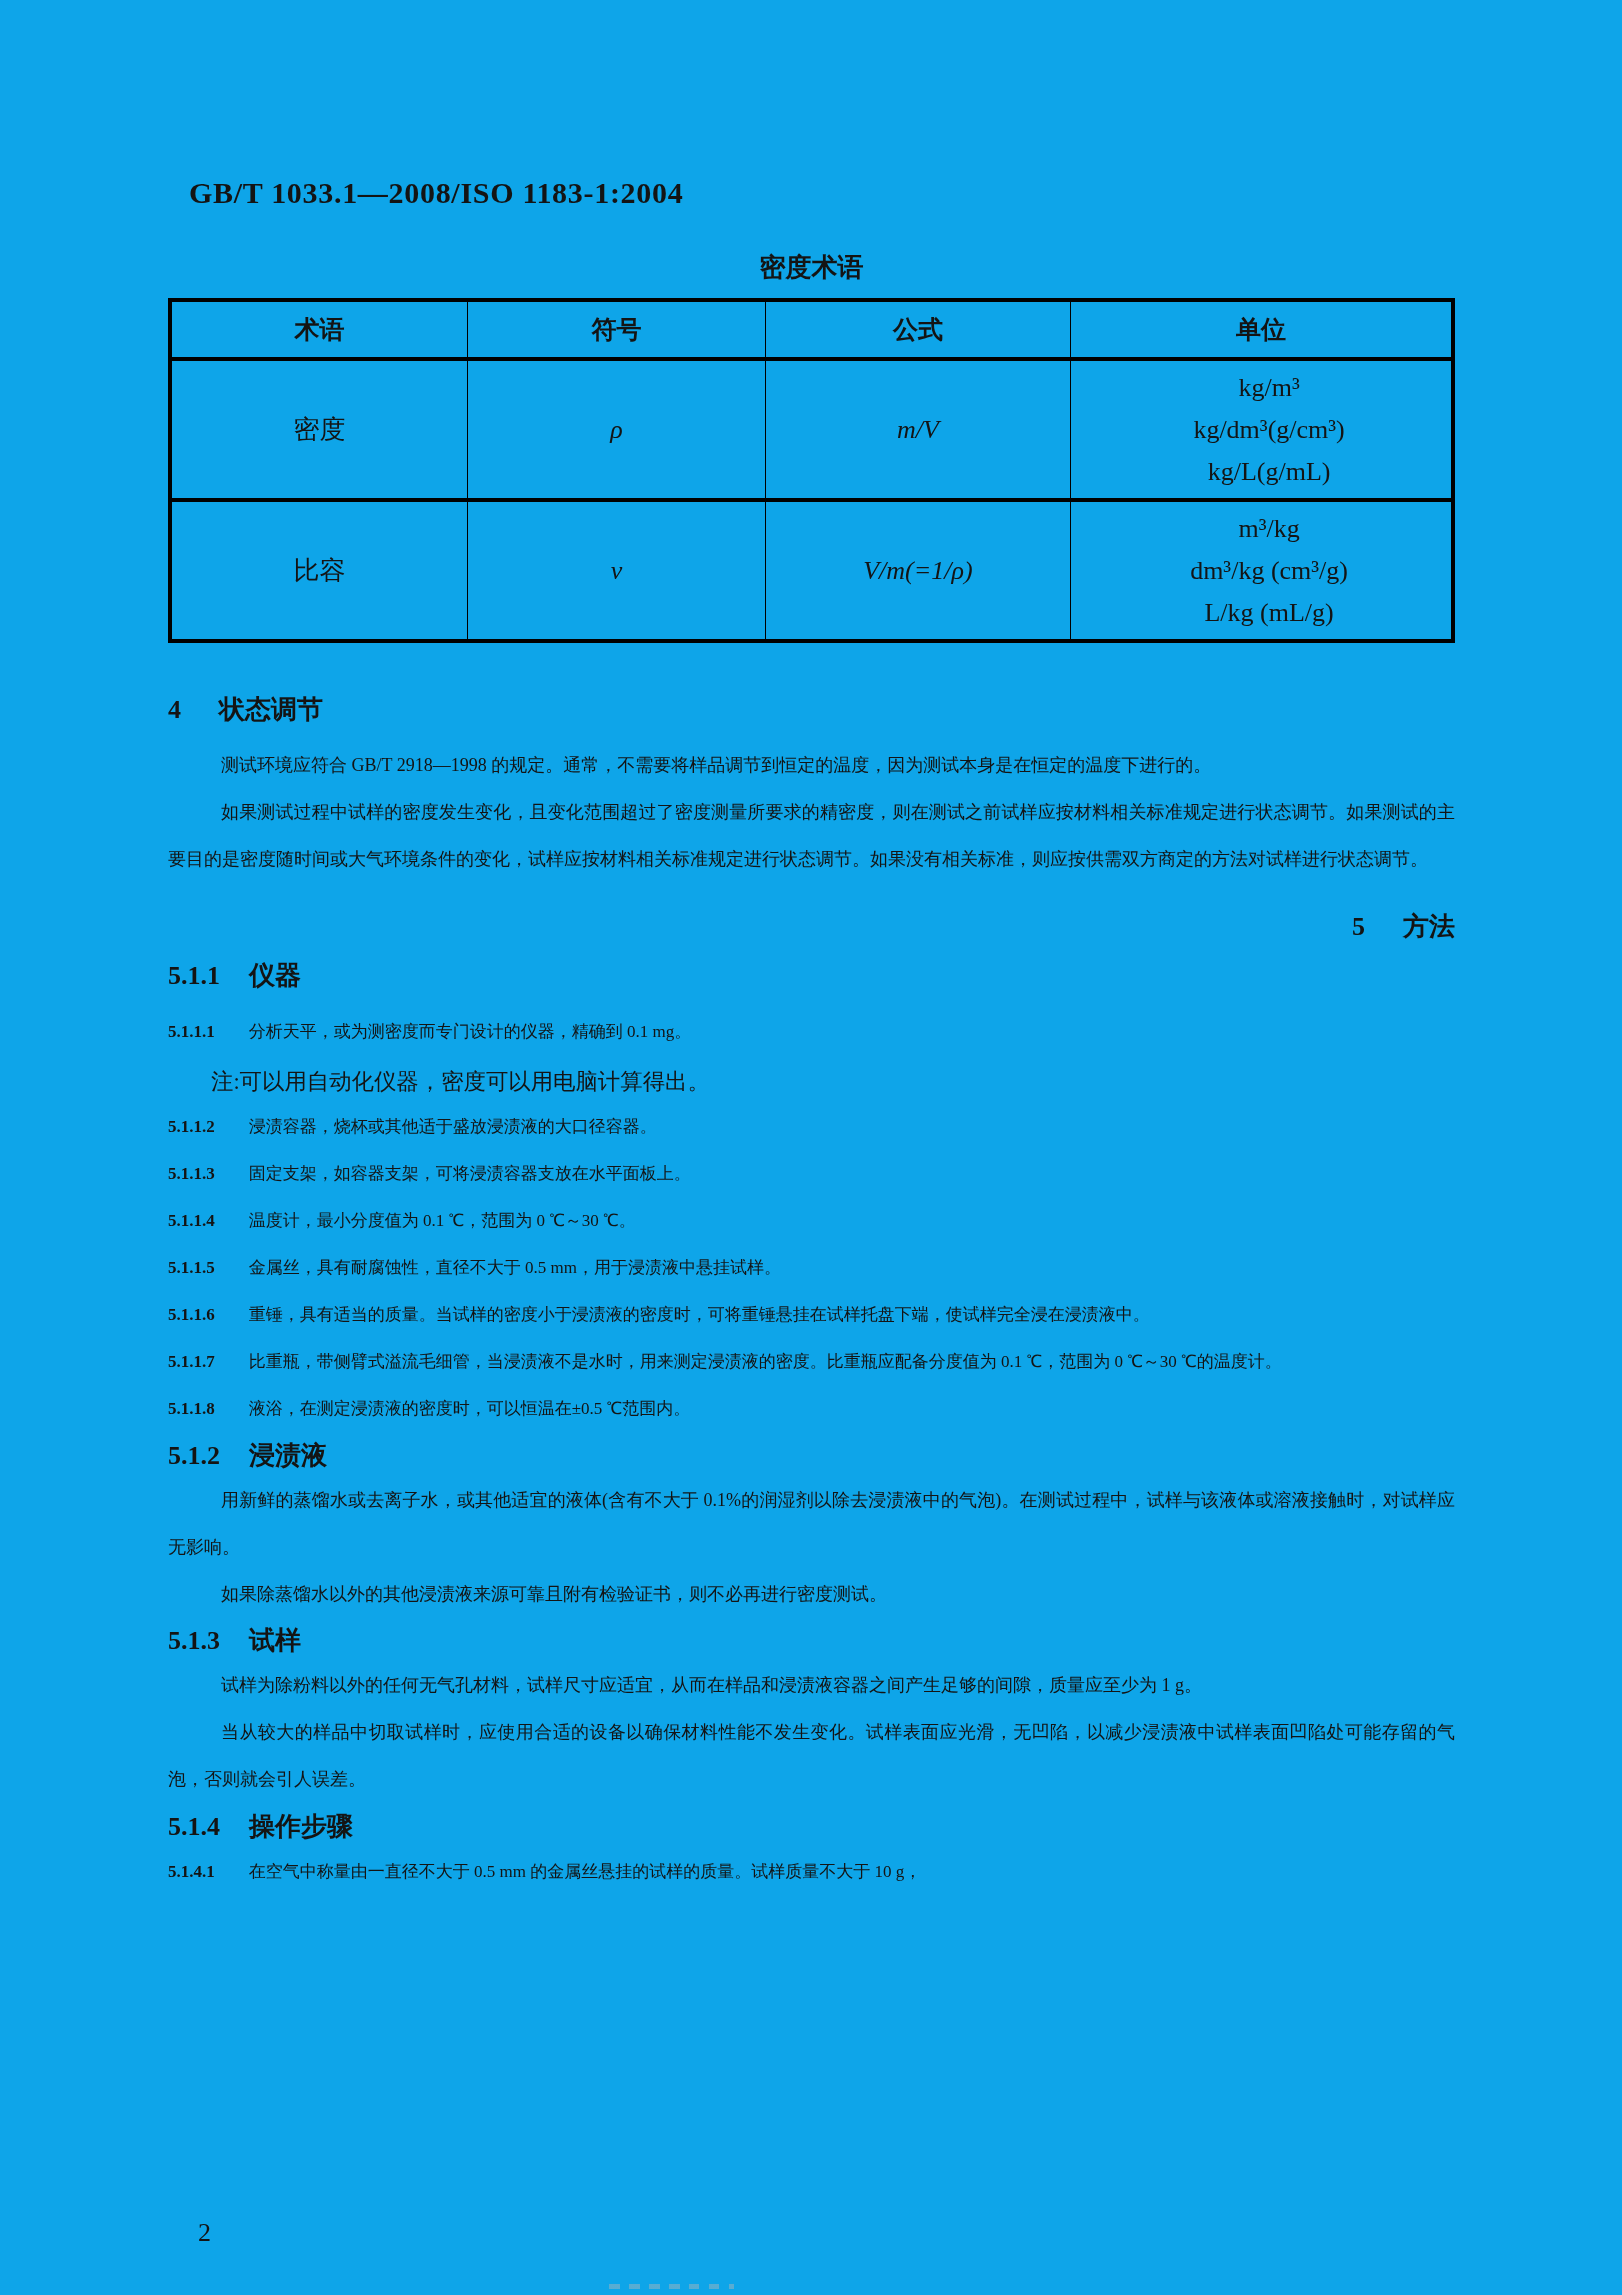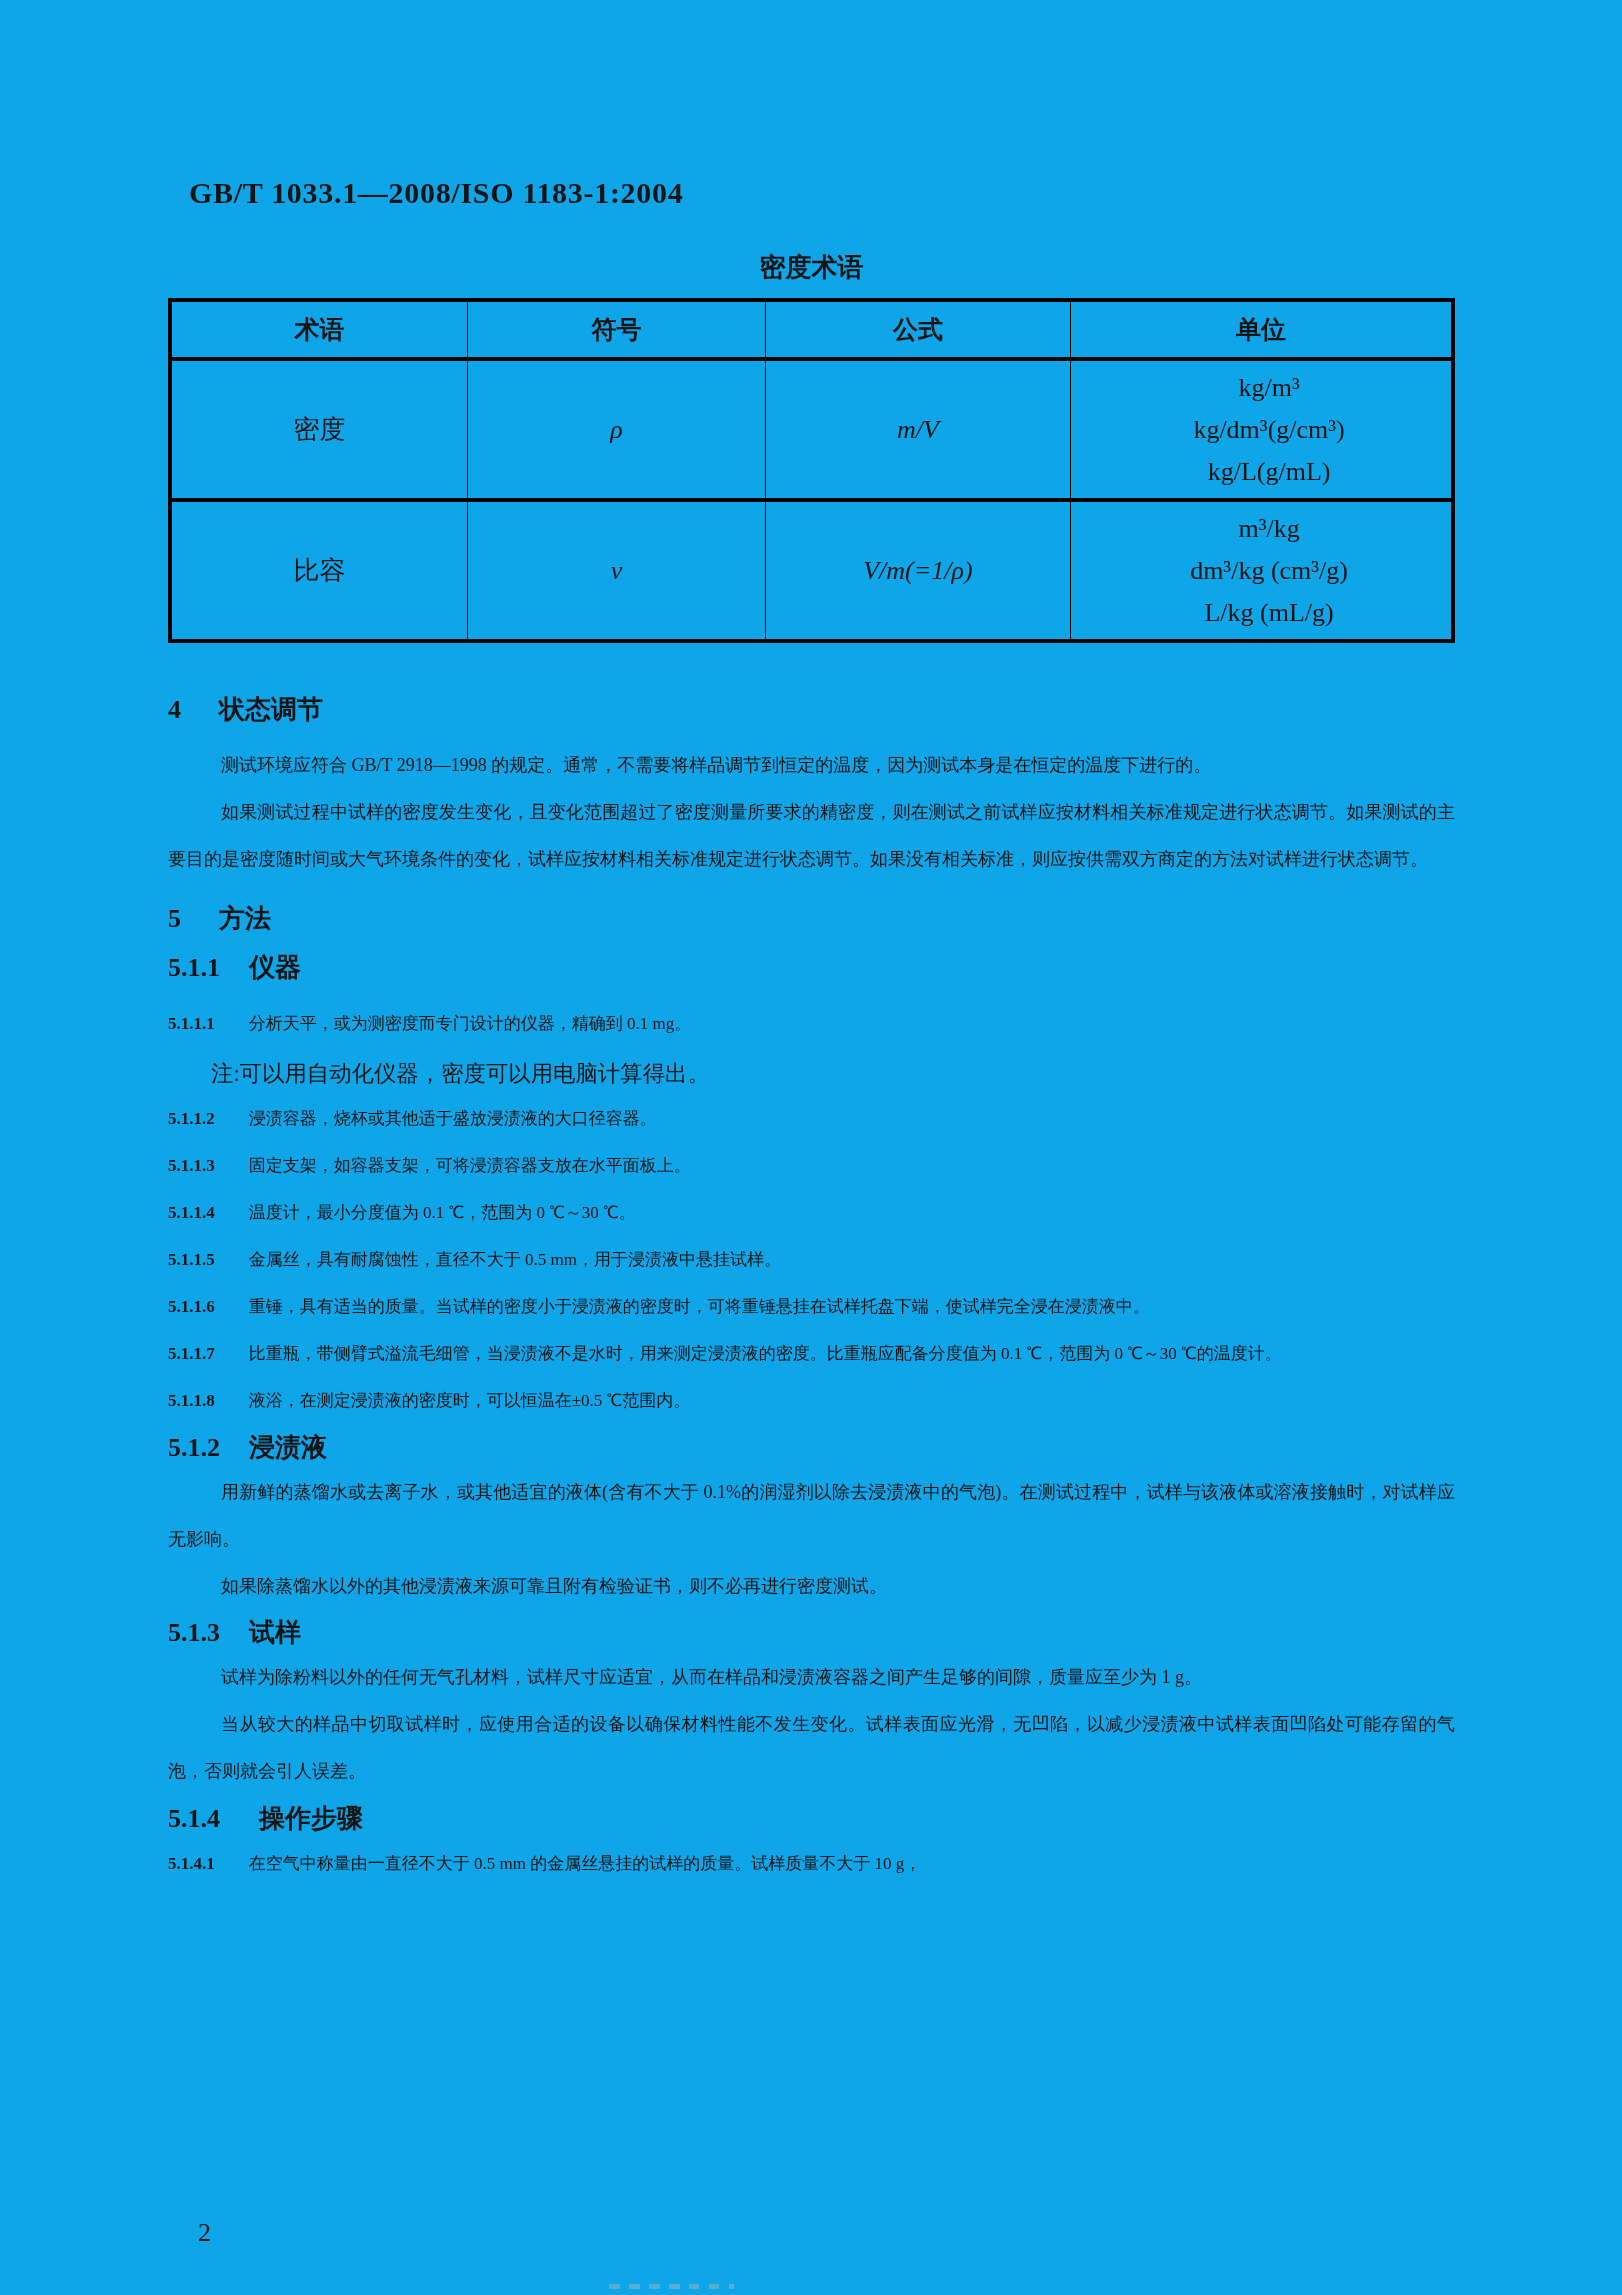--- a/index.html
+++ b/index.html
@@ -112,21 +112,21 @@
         </tr>
       </tbody>
     </table>
 
     <div class="h1">
       <span class="num">4</span><span>状态调节</span>
     </div>
     <div class="para after-h1">测试环境应符合 GB/T 2918—1998 的规定。通常，不需要将样品调节到恒定的温度，因为测试本身是在恒定的温度下进行的。</div>
     <div class="para">如果测试过程中试样的密度发生变化，且变化范围超过了密度测量所要求的精密度，则在测试之前试样应按材料相关标准规定进行状态调节。如果测试的主要目的是密度随时间或大气环境条件的变化，试样应按材料相关标准规定进行状态调节。如果没有相关标准，则应按供需双方商定的方法对试样进行状态调节。</div>
 
-    <div class="h1" style="margin-top:15px;">
+    <div class="h1" style="margin-top:23px;text-align:right;">
       <span class="num">5</span><span>方法</span>
     </div>
     <div class="h3 first">
       <span class="num" style="margin-right:29px;">5.1.1</span><span>仪器</span>
     </div>
 
     <div class="clause first">
       <span class="cnum">5.1.1.1</span><span>分析天平，或为测密度而专门设计的仪器，精确到 0.1 mg。</span>
     </div>
     <div class="note">注:可以用自动化仪器，密度可以用电脑计算得出。</div>
@@ -158,21 +158,21 @@
     <div class="para">用新鲜的蒸馏水或去离子水，或其他适宜的液体(含有不大于 0.1%的润湿剂以除去浸渍液中的气泡)。在测试过程中，试样与该液体或溶液接触时，对试样应无影响。</div>
     <div class="para">如果除蒸馏水以外的其他浸渍液来源可靠且附有检验证书，则不必再进行密度测试。</div>
 
     <div class="h3 mid">
       <span class="num" style="margin-right:29px;">5.1.3</span><span>试样</span>
     </div>
     <div class="para">试样为除粉料以外的任何无气孔材料，试样尺寸应适宜，从而在样品和浸渍液容器之间产生足够的间隙，质量应至少为 1 g。</div>
     <div class="para">当从较大的样品中切取试样时，应使用合适的设备以确保材料性能不发生变化。试样表面应光滑，无凹陷，以减少浸渍液中试样表面凹陷处可能存留的气泡，否则就会引人误差。</div>
 
     <div class="h3 mid">
-      <span class="num" style="margin-right:39px;">5.1.4</span><span>操作步骤</span>
+      <span class="num" style="margin-right:29px;">5.1.4</span><span>操作步骤</span>
     </div>
     <div class="clause">
       <span class="cnum">5.1.4.1</span><span>在空气中称量由一直径不大于 0.5 mm 的金属丝悬挂的试样的质量。试样质量不大于 10 g，</span>
     </div>
 
   </div>
 
   <div class="page-number">2</div>
   <div class="scan-artifact"></div>
 </div>

